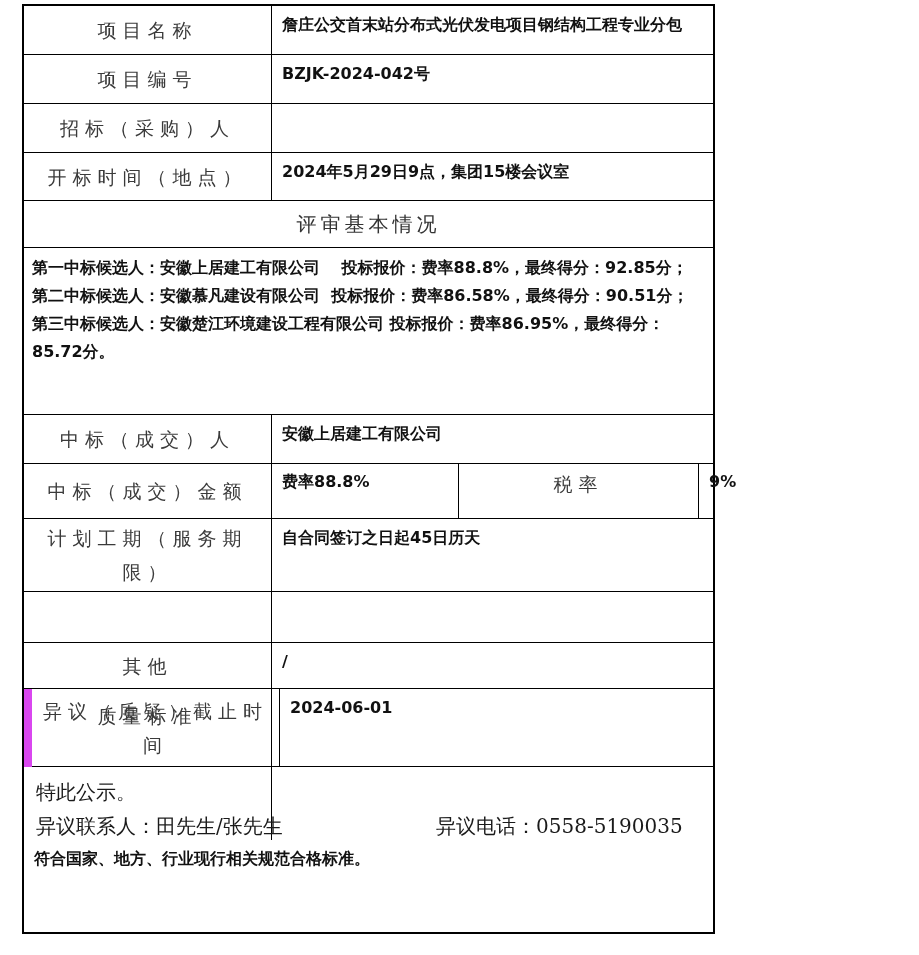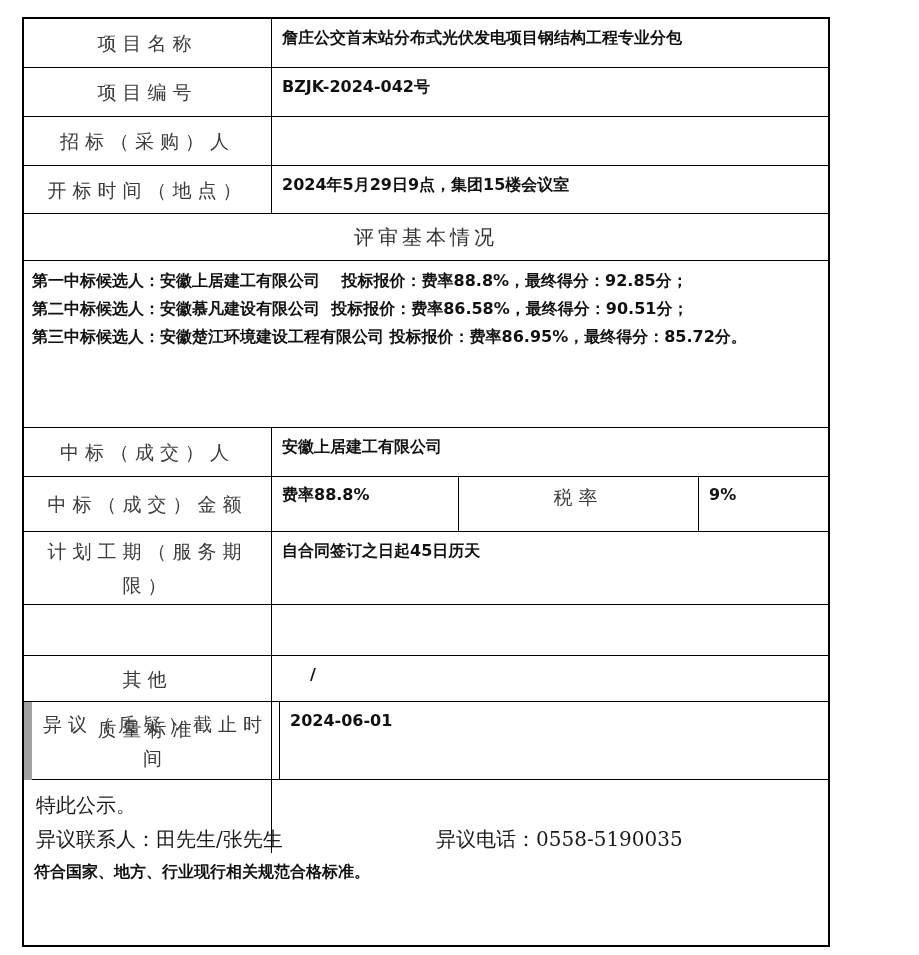--- a/index.html
+++ b/index.html
@@ -8,36 +8,36 @@
     position: relative;
     width: 919px;
     height: 955px;
     background: #ffffff;
     font-family: "DejaVu Sans", sans-serif;
     overflow: hidden;
   }
   .doc-table {
     position: absolute;
     left: 22px;
-    top: 17px;
-    width: 808px;
+    top: 4px;
+    width: 693px;
     border: 2px solid #000000;
-    background: #a3a3a3;
+    background: #d946ef;
   }
   .row {
     display: flex;
     border-bottom: 1px solid #000000;
     background: #ffffff;
   }
   .row:last-child { border-bottom: none; }
   .h49  { height: 49px; }
   .h48  { height: 48px; }
   .h47  { height: 47px; }
   .h55  { height: 55px; }
-  .h46  { height: 46px; gap: 28px; }
+  .h46  { height: 46px; }
   .h51  { height: 51px; flex-direction: column; }
   .h73  { height: 73px; }
   .h78  { height: 78px; margin-left: 8px; }
   .h167 { height: 167px; }
   .h165 { height: 165px; }
 
   .label-cell {
     width: 248px;
     flex: 0 0 248px;
     border-right: 1px solid #000000;

